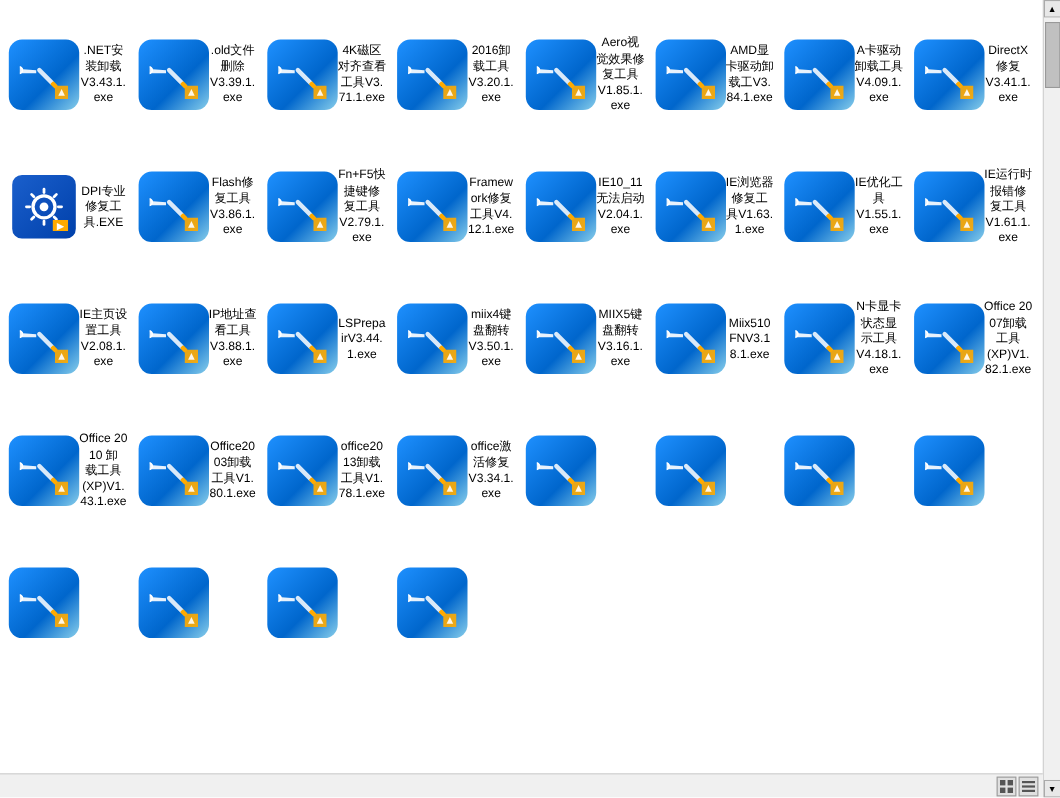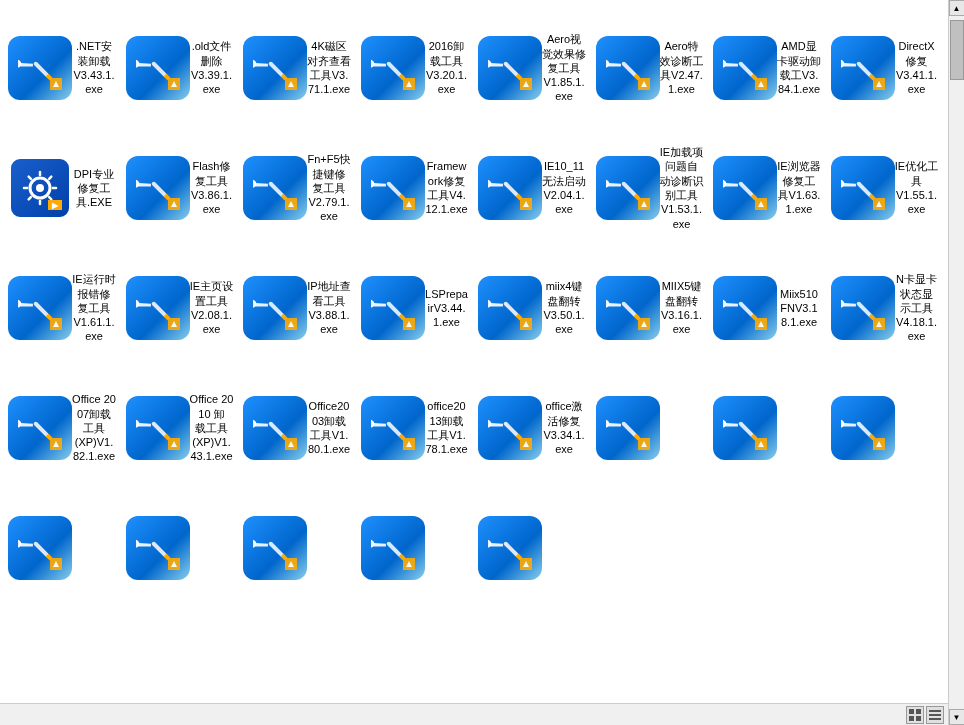--- a/index.html
+++ b/index.html
@@ -257,43 +257,43 @@
       <rect x="20" y="32" width="4" height="6" rx="1" fill="#ffaa00"></rect>
     </g>
 
     <polygon points="32,32 44,32 44,44 32,44" fill="#ffaa00" opacity="0.9"></polygon>
     <g transform="translate(33,33)">
       <path d="M2 8 L5 2 L8 8 Z" fill="white" opacity="0.9"></path>
     </g>
   </svg>
     </div>
           </div>
-    <div class="icon-label">Aero特效诊断工<br>具V2.47.1.exe</div>
-  </div>
-        <div class="icon-item">
-    <div>
-            <div class="tool-icon icon-blue">
-      <svg class="wrench-svg" viewBox="0 0 44 44" xmlns="http://www.w3.org/2000/svg">
-    <g transform="rotate(-45 22 22)">
-
-      <path d="M8 6 C6 4 6 1 9 1 C12 1 13 3 12 5 L20 14 L18 16 Z" fill="white" opacity="0.9"></path>
-      <circle cx="9" cy="3" r="3" fill="none" stroke="white" stroke-width="1.5"></circle>
-
-      <rect x="20" y="14" width="4" height="20" rx="2" fill="white" opacity="0.85" transform="rotate(0 22 22)"></rect>
-      <rect x="20" y="32" width="4" height="6" rx="1" fill="#ffaa00"></rect>
-    </g>
-
-    <polygon points="32,32 44,32 44,44 32,44" fill="#ffaa00" opacity="0.9"></polygon>
-    <g transform="translate(33,33)">
-      <path d="M2 8 L5 2 L8 8 Z" fill="white" opacity="0.9"></path>
-    </g>
-  </svg>
-    </div>
-          </div>
     <div class="icon-label">AMD显卡驱动卸<br>载工V3.84.1.exe</div>
+  </div>
+        <div class="icon-item">
+    <div>
+            <div class="tool-icon icon-blue">
+      <svg class="wrench-svg" viewBox="0 0 44 44" xmlns="http://www.w3.org/2000/svg">
+    <g transform="rotate(-45 22 22)">
+
+      <path d="M8 6 C6 4 6 1 9 1 C12 1 13 3 12 5 L20 14 L18 16 Z" fill="white" opacity="0.9"></path>
+      <circle cx="9" cy="3" r="3" fill="none" stroke="white" stroke-width="1.5"></circle>
+
+      <rect x="20" y="14" width="4" height="20" rx="2" fill="white" opacity="0.85" transform="rotate(0 22 22)"></rect>
+      <rect x="20" y="32" width="4" height="6" rx="1" fill="#ffaa00"></rect>
+    </g>
+
+    <polygon points="32,32 44,32 44,44 32,44" fill="#ffaa00" opacity="0.9"></polygon>
+    <g transform="translate(33,33)">
+      <path d="M2 8 L5 2 L8 8 Z" fill="white" opacity="0.9"></path>
+    </g>
+  </svg>
+    </div>
+          </div>
+    <div class="icon-label">A卡驱动卸载工具<br>V4.09.1.exe</div>
   </div>
         <div class="icon-item">
     <div>
             <div class="tool-icon icon-blue">
       <svg class="wrench-svg" viewBox="0 0 44 44" xmlns="http://www.w3.org/2000/svg">
     <g transform="rotate(-45 22 22)">
 
       <path d="M8 6 C6 4 6 1 9 1 C12 1 13 3 12 5 L20 14 L18 16 Z" fill="white" opacity="0.9"></path>
       <circle cx="9" cy="3" r="3" fill="none" stroke="white" stroke-width="1.5"></circle>
 
@@ -411,42 +411,20 @@
     </g>
 
     <polygon points="32,32 44,32 44,44 32,44" fill="#ffaa00" opacity="0.9"></polygon>
     <g transform="translate(33,33)">
       <path d="M2 8 L5 2 L8 8 Z" fill="white" opacity="0.9"></path>
     </g>
   </svg>
     </div>
           </div>
     <div class="icon-label">IE10_11无法启动<br>V2.04.1.exe</div>
-  </div>
-        <div class="icon-item">
-    <div>
-            <div class="tool-icon icon-blue">
-      <svg class="wrench-svg" viewBox="0 0 44 44" xmlns="http://www.w3.org/2000/svg">
-    <g transform="rotate(-45 22 22)">
-
-      <path d="M8 6 C6 4 6 1 9 1 C12 1 13 3 12 5 L20 14 L18 16 Z" fill="white" opacity="0.9"></path>
-      <circle cx="9" cy="3" r="3" fill="none" stroke="white" stroke-width="1.5"></circle>
-
-      <rect x="20" y="14" width="4" height="20" rx="2" fill="white" opacity="0.85" transform="rotate(0 22 22)"></rect>
-      <rect x="20" y="32" width="4" height="6" rx="1" fill="#ffaa00"></rect>
-    </g>
-
-    <polygon points="32,32 44,32 44,44 32,44" fill="#ffaa00" opacity="0.9"></polygon>
-    <g transform="translate(33,33)">
-      <path d="M2 8 L5 2 L8 8 Z" fill="white" opacity="0.9"></path>
-    </g>
-  </svg>
-    </div>
-          </div>
-    <div class="icon-label">IE加载项问题自<br>动诊断识别工具<br>V1.53.1.exe</div>
   </div>
         <div class="icon-item">
     <div>
             <div class="tool-icon icon-blue">
       <svg class="wrench-svg" viewBox="0 0 44 44" xmlns="http://www.w3.org/2000/svg">
     <g transform="rotate(-45 22 22)">
 
       <path d="M8 6 C6 4 6 1 9 1 C12 1 13 3 12 5 L20 14 L18 16 Z" fill="white" opacity="0.9"></path>
       <circle cx="9" cy="3" r="3" fill="none" stroke="white" stroke-width="1.5"></circle>
 

